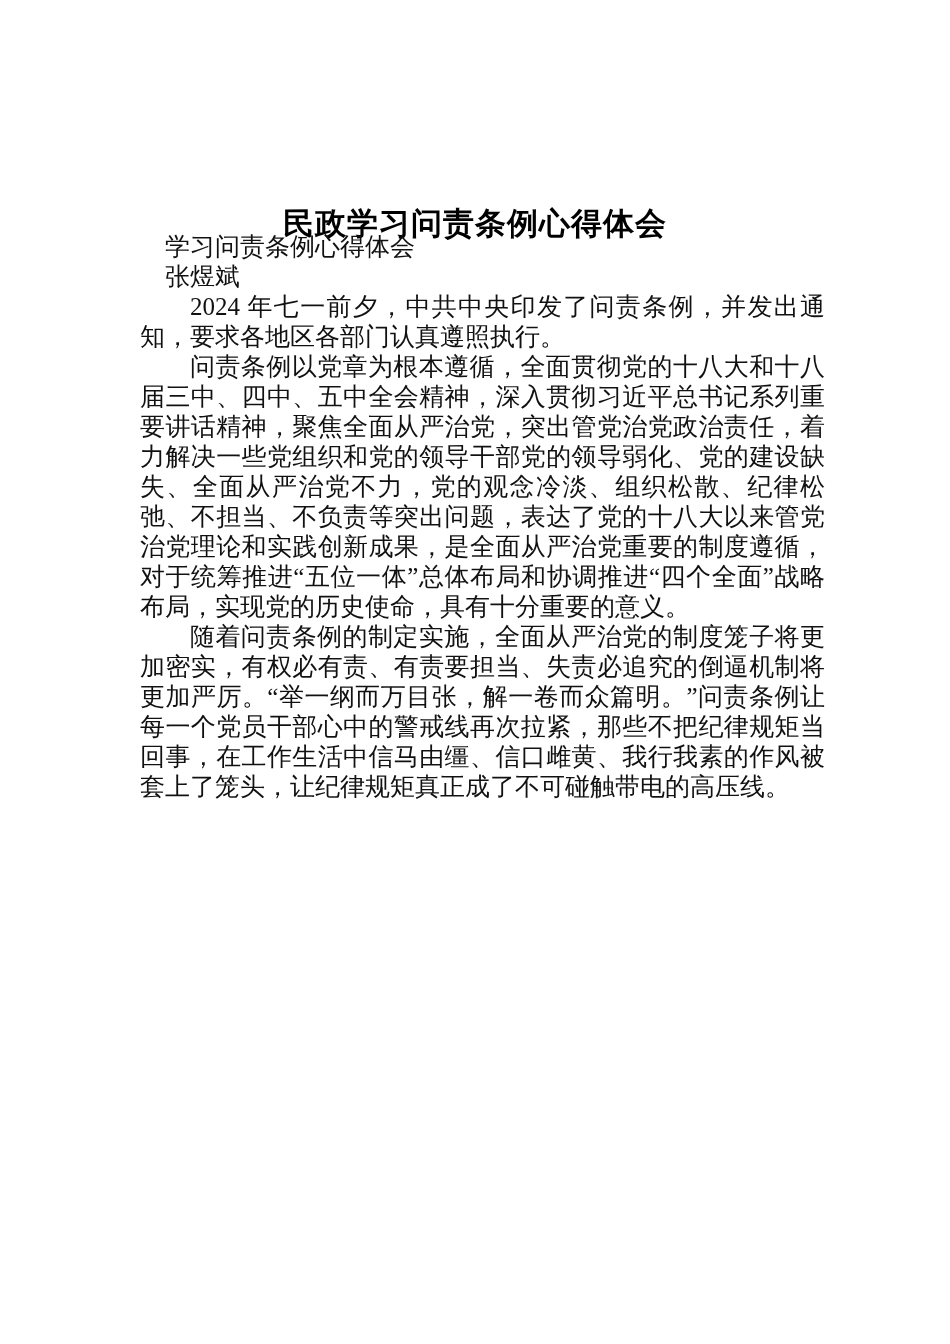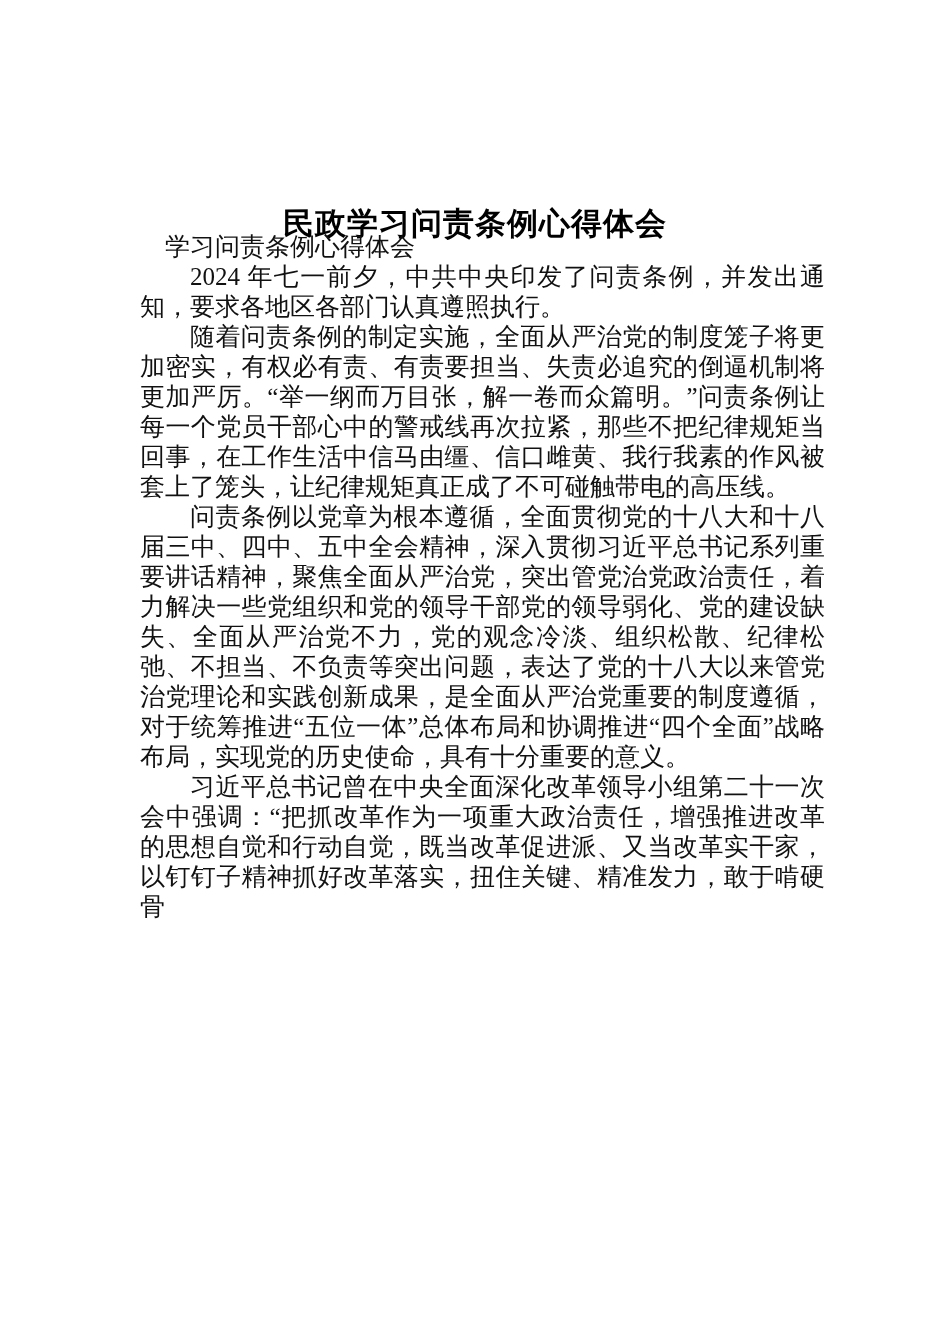--- a/index.html
+++ b/index.html
@@ -74,29 +74,29 @@
 <body style="background: rgb(255, 255, 255);">
 
 <div id="page" style="background: rgb(255, 255, 255);">
 
   <h1 id="doc-title" style="color: rgb(0, 0, 0);">民政学习问责条例心得体会</h1>
 
   <div id="body-block">
 
     <p class="para indent-1 nowrapline">学习问责条例心得体会</p>
 
+    <p class="para indent-1 nowrapline">张煜斌</p>
 
 
     <p class="para indent-2">2024 年七一前夕，中共中央印发了问责条例，并发出通知，要求各地区各部门认真遵照执行。</p>
 
+    <p class="para indent-2">问责条例以党章为根本遵循，全面贯彻党的十八大和十八届三中、四中、五中全会精神，深入贯彻习近平总书记系列重要讲话精神，聚焦全面从严治党，突出管党治党政治责任，着力解决一些党组织和党的领导干部党的领导弱化、党的建设缺失、全面从严治党不力，党的观念冷淡、组织松散、纪律松弛、不担当、不负责等突出问题，表达了党的十八大以来管党治党理论和实践创新成果，是全面从严治党重要的制度遵循，对于统筹推进“五位一体”总体布局和协调推进“四个全面”战略布局，实现党的历史使命，具有十分重要的意义。</p>
+
     <p class="para indent-2">随着问责条例的制定实施，全面从严治党的制度笼子将更加密实，有权必有责、有责要担当、失责必追究的倒逼机制将更加严厉。“举一纲而万目张，解一卷而众篇明。”问责条例让每一个党员干部心中的警戒线再次拉紧，那些不把纪律规矩当回事，在工作生活中信马由缰、信口雌黄、我行我素的作风被套上了笼头，让纪律规矩真正成了不可碰触带电的高压线。</p>
 
-    <p class="para indent-2">问责条例以党章为根本遵循，全面贯彻党的十八大和十八届三中、四中、五中全会精神，深入贯彻习近平总书记系列重要讲话精神，聚焦全面从严治党，突出管党治党政治责任，着力解决一些党组织和党的领导干部党的领导弱化、党的建设缺失、全面从严治党不力，党的观念冷淡、组织松散、纪律松弛、不担当、不负责等突出问题，表达了党的十八大以来管党治党理论和实践创新成果，是全面从严治党重要的制度遵循，对于统筹推进“五位一体”总体布局和协调推进“四个全面”战略布局，实现党的历史使命，具有十分重要的意义。</p>
-
-    <p class="para indent-2">习近平总书记曾在中央全面深化改革领导小组第二十一次会中强调：“把抓改革作为一项重大政治责任，增强推进改革的思想自觉和行动自觉，既当改革促进派、又当改革实干家，以钉钉子精神抓好改革落实，扭住关键、精准发力，敢于啃硬骨</p>
 
   </div>
 
   <div id="page-footer">
     <span class="footer-seg">第 1 页</span><span class="footer-gap"></span><span class="footer-seg">共 2 页</span>
   </div>
 
 </div>
 
 </body></html>

